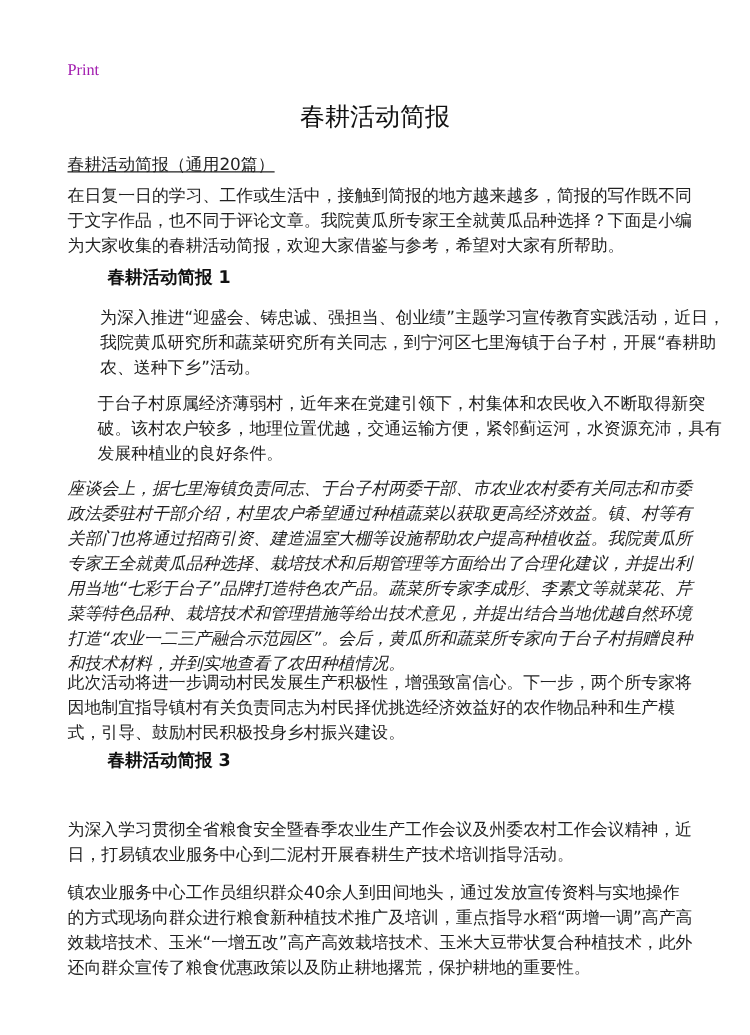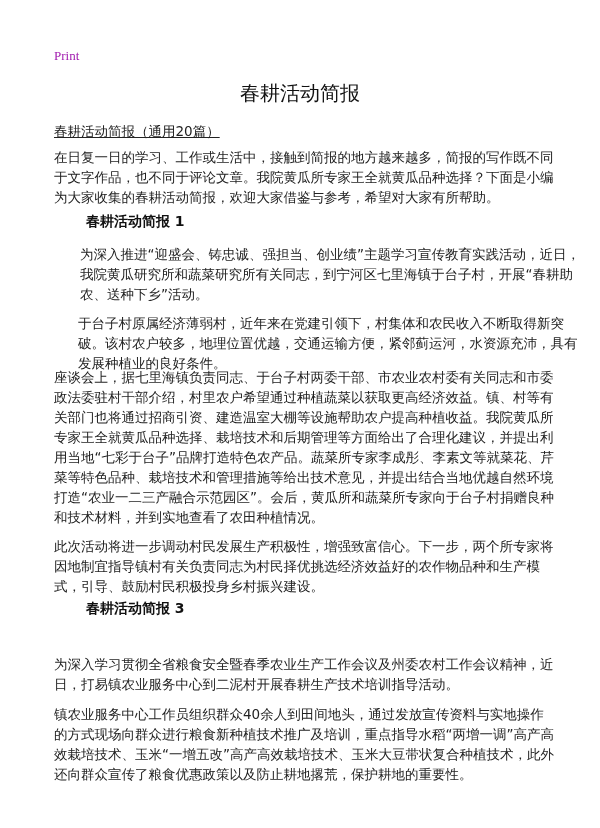--- a/index.html
+++ b/index.html
@@ -15,18 +15,18 @@
 <body>
 
 <div class="print">Print</div>
 <div class="title">春耕活动简报</div>
 <div class="subtitle">春耕活动简报（通用20篇）</div>
 <div class="para" style="top:147px;">在日复一日的学习、工作或生活中，接触到简报的地方越来越多，简报的写作既不同于文字作品，也不同于评论文章。我院黄瓜所专家王全就黄瓜品种选择？下面是小编为大家收集的春耕活动简报，欢迎大家借鉴与参考，希望对大家有所帮助。</div>
 
 <div class="heading" style="top:213px;">春耕活动简报 1</div>
 <div class="para" style="top:244px;margin-left:26px;">为深入推进“迎盛会、铸忠诚、强担当、创业绩”主题学习宣传教育实践活动，近日，我院黄瓜研究所和蔬菜研究所有关同志，到宁河区七里海镇于台子村，开展“春耕助农、送种下乡”活动。</div>
 <div class="para" style="top:313px;margin-left:24px;">于台子村原属经济薄弱村，近年来在党建引领下，村集体和农民收入不断取得新突破。该村农户较多，地理位置优越，交通运输方便，紧邻蓟运河，水资源充沛，具有发展种植业的良好条件。</div>
-<div class="para" style="top:367px;">座谈会上，据七里海镇负责同志、于台子村两委干部、市农业农村委有关同志和市委政法委驻村干部介绍，村里农户希望通过种植蔬菜以获取更高经济效益。镇、村等有关部门也将通过招商引资、建造温室大棚等设施帮助农户提高种植收益。我院黄瓜所专家王全就黄瓜品种选择、栽培技术和后期管理等方面给出了合理化建议，并提出利用当地“七彩于台子”品牌打造特色农产品。蔬菜所专家李成彤、李素文等就菜花、芹菜等特色品种、栽培技术和管理措施等给出技术意见，并提出结合当地优越自然环境打造“农业一二三产融合示范园区”。会后，黄瓜所和蔬菜所专家向于台子村捐赠良种和技术材料，并到实地查看了农田种植情况。</div>
+<div class="para" style="top:381px;font-style:italic;">座谈会上，据七里海镇负责同志、于台子村两委干部、市农业农村委有关同志和市委政法委驻村干部介绍，村里农户希望通过种植蔬菜以获取更高经济效益。镇、村等有关部门也将通过招商引资、建造温室大棚等设施帮助农户提高种植收益。我院黄瓜所专家王全就黄瓜品种选择、栽培技术和后期管理等方面给出了合理化建议，并提出利用当地“七彩于台子”品牌打造特色农产品。蔬菜所专家李成彤、李素文等就菜花、芹菜等特色品种、栽培技术和管理措施等给出技术意见，并提出结合当地优越自然环境打造“农业一二三产融合示范园区”。会后，黄瓜所和蔬菜所专家向于台子村捐赠良种和技术材料，并到实地查看了农田种植情况。</div>
 <div class="para" style="top:536px;">此次活动将进一步调动村民发展生产积极性，增强致富信心。下一步，两个所专家将因地制宜指导镇村有关负责同志为村民择优挑选经济效益好的农作物品种和生产模式，引导、鼓励村民积极投身乡村振兴建设。</div>
 
 <div class="heading" style="top:600px;">春耕活动简报 3</div>
 <div class="para" style="top:654px;">为深入学习贯彻全省粮食安全暨春季农业生产工作会议及州委农村工作会议精神，近日，打易镇农业服务中心到二泥村开展春耕生产技术培训指导活动。</div>
 <div class="para" style="top:704px;">镇农业服务中心工作员组织群众40余人到田间地头，通过发放宣传资料与实地操作的方式现场向群众进行粮食新种植技术推广及培训，重点指导水稻“两增一调”高产高效栽培技术、玉米“一增五改”高产高效栽培技术、玉米大豆带状复合种植技术，此外还向群众宣传了粮食优惠政策以及防止耕地撂荒，保护耕地的重要性。</div>
 
 </body></html>

